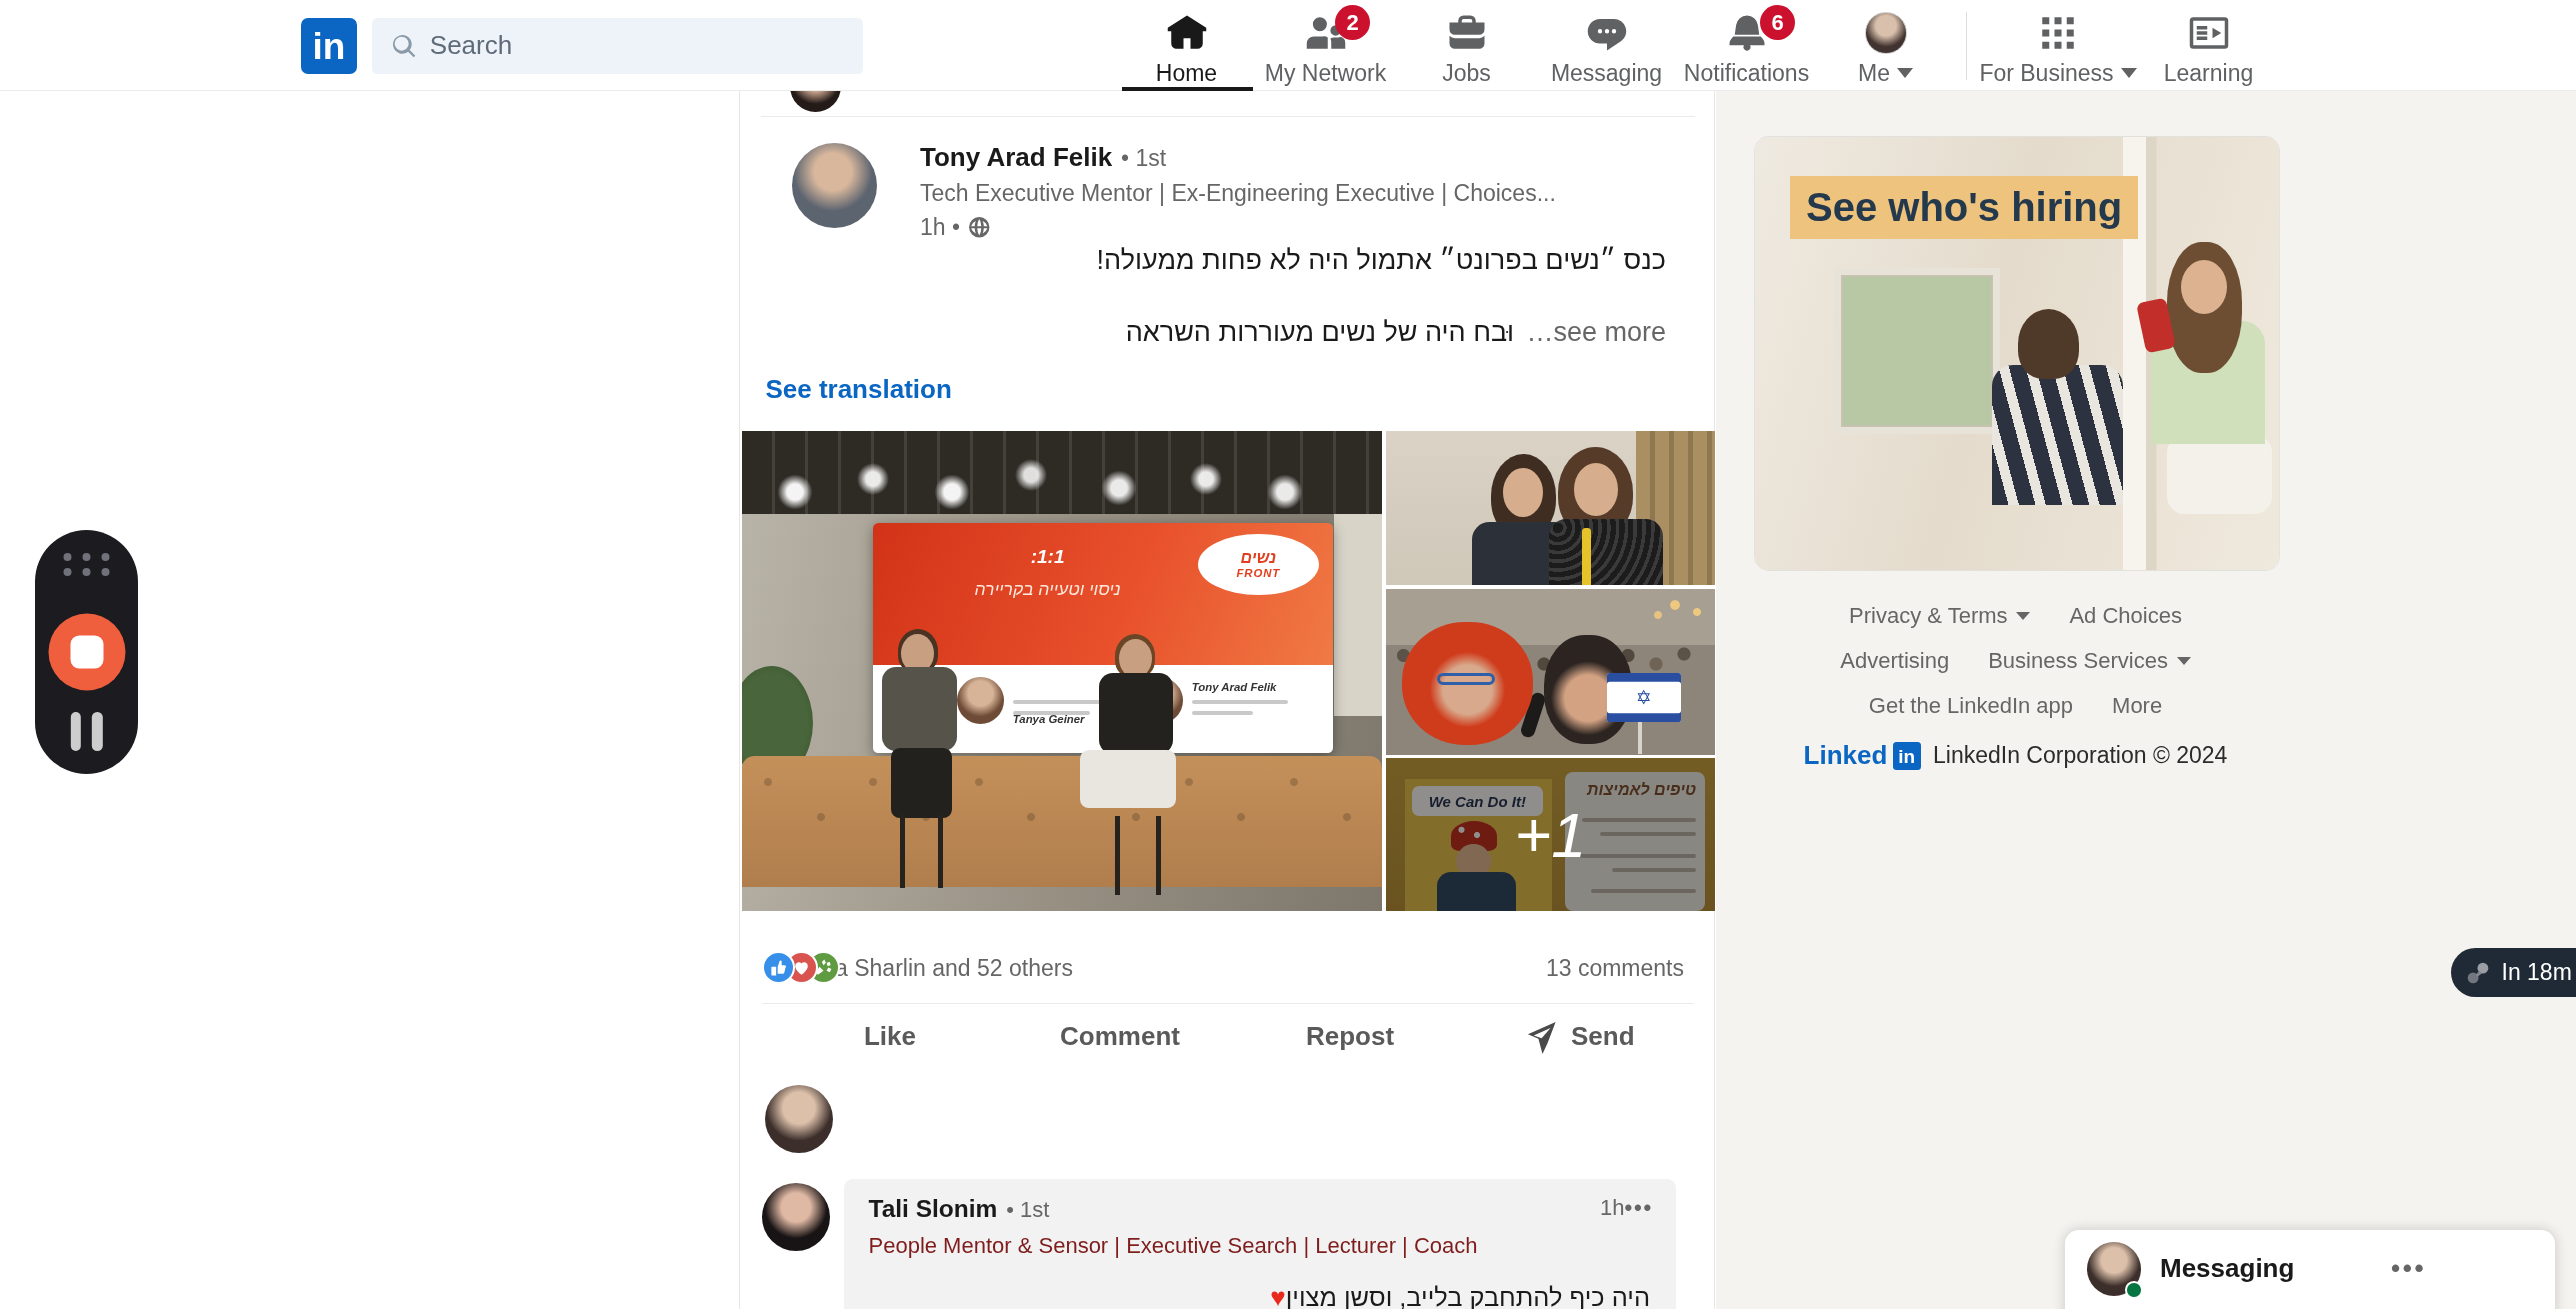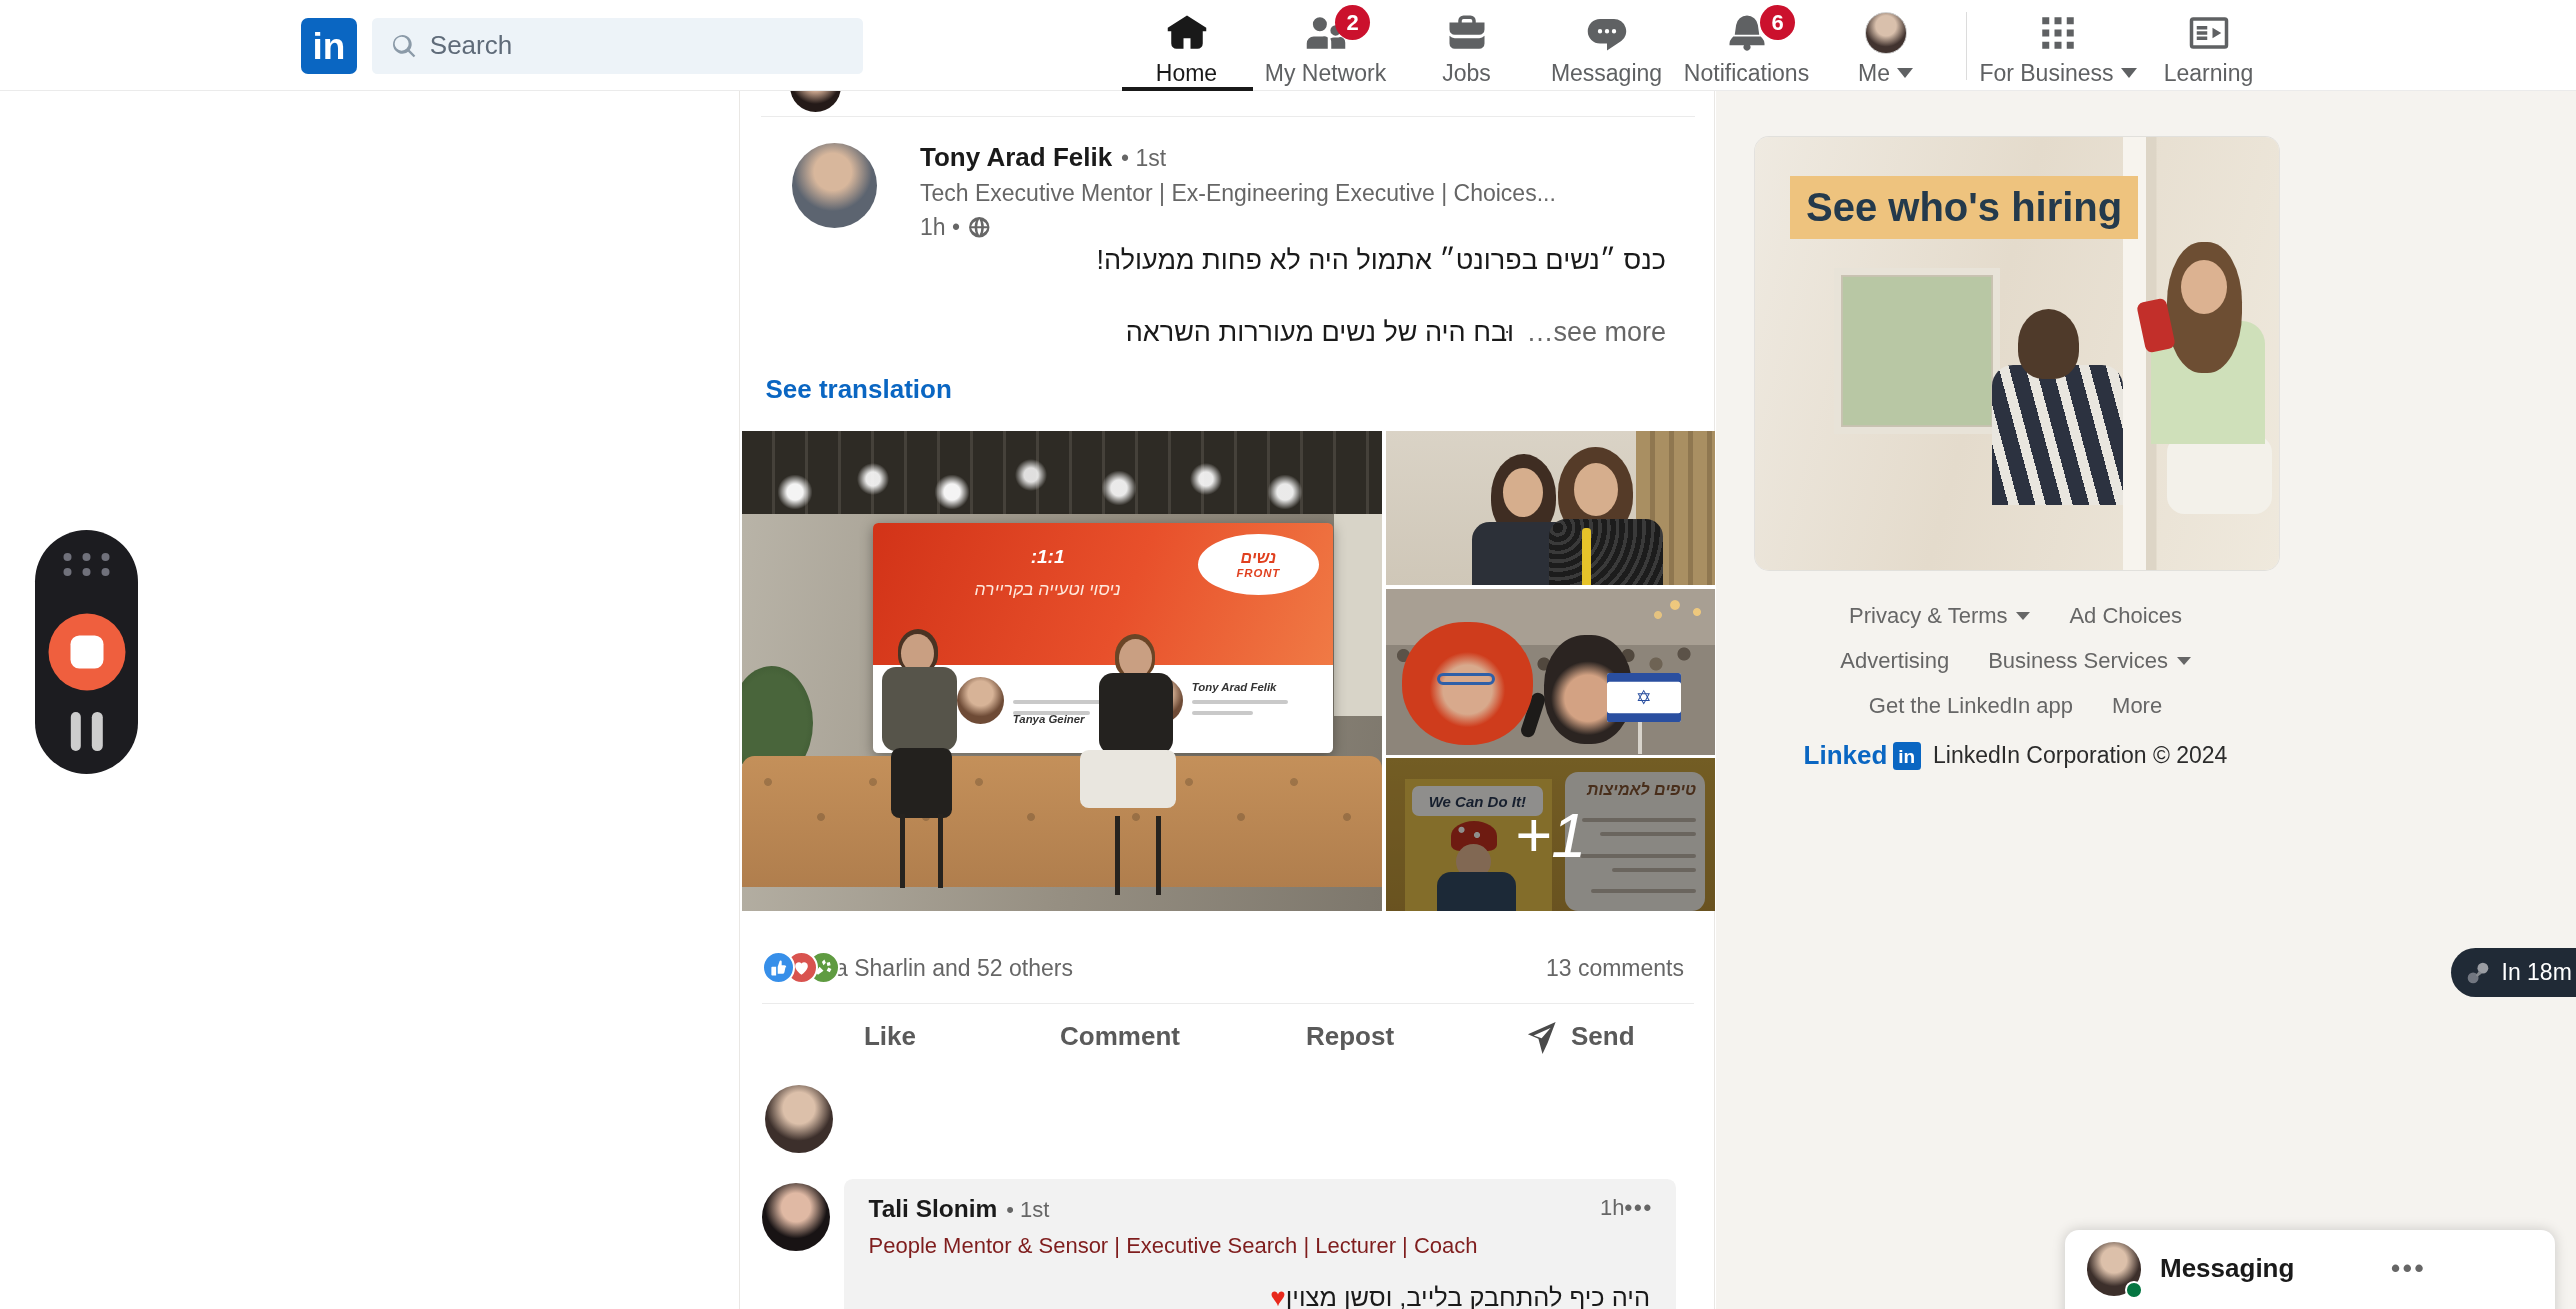--- a/index.html
+++ b/index.html
@@ -172,21 +172,21 @@
   
   .t3-bg { position:absolute; inset:0; background:linear-gradient(#caa23b,#b88f33); }
   .t3-poster { position:absolute; left:19px; top:21px; width:147px; height:132px; background:#e8c046; overflow:hidden;}
   .t3-bubble { position:absolute; left:7px; top:7px; width:131px; height:30px; background:#fff; border-radius:7px;
                color:#1d2f4e; font-weight:bold; font-size:15px; display:flex; align-items:center; justify-content:center; white-space:nowrap;}
   .t3-bandana { position:absolute; left:46px; top:42px; width:46px; height:30px; border-radius:50% 50% 20% 20%;
                 background:radial-gradient(circle at 10.5px 8.8px,#fff 0 2.6px,transparent 3.5px),
                            radial-gradient(circle at 26px 14px,#fff 0 2.6px,transparent 3.5px),#c02718; }
   .t3-face { position:absolute; left:51px; top:65px; width:35px; height:35px; border-radius:50%; background:#e5b894; }
   .t3-shirt { position:absolute; left:32px; top:93px; width:79px; height:44px; border-radius:14px 14px 0 0; background:#27415f; }
-  .t3-slide { position:absolute; left:179px; top:14px; width:140px; height:139px; background:#f4f1ec; border-radius:13px; }
+  .t3-slide { position:absolute; left:179px; top:14px; width:140px; height:139px; background:#f4f1ec; border-radius:8px; }
   .t3-slide-title { position:absolute; right:8.8px; top:8.8px; font-size:16px; font-weight:bold; color:#7a4a2a; direction:rtl;}
   .t3-line { position:absolute; height:4.4px; border-radius:2.6px; background:#b9b2a8; }
   .t3-shade { position:absolute; inset:0; background:rgba(18,14,10,.47); }
   .t3-plus { position:absolute; inset:0; display:flex; align-items:center; justify-content:center;
              color:#fff; font-size:63px; font-weight:400; }
 
   
   .social-row { left:0; top:860px; width:976px; height:39px; }
   .rx { position:absolute; width:33px; height:33px; border-radius:50%; border:2.6px solid #fff;
         display:flex; align-items:center; justify-content:center; }

